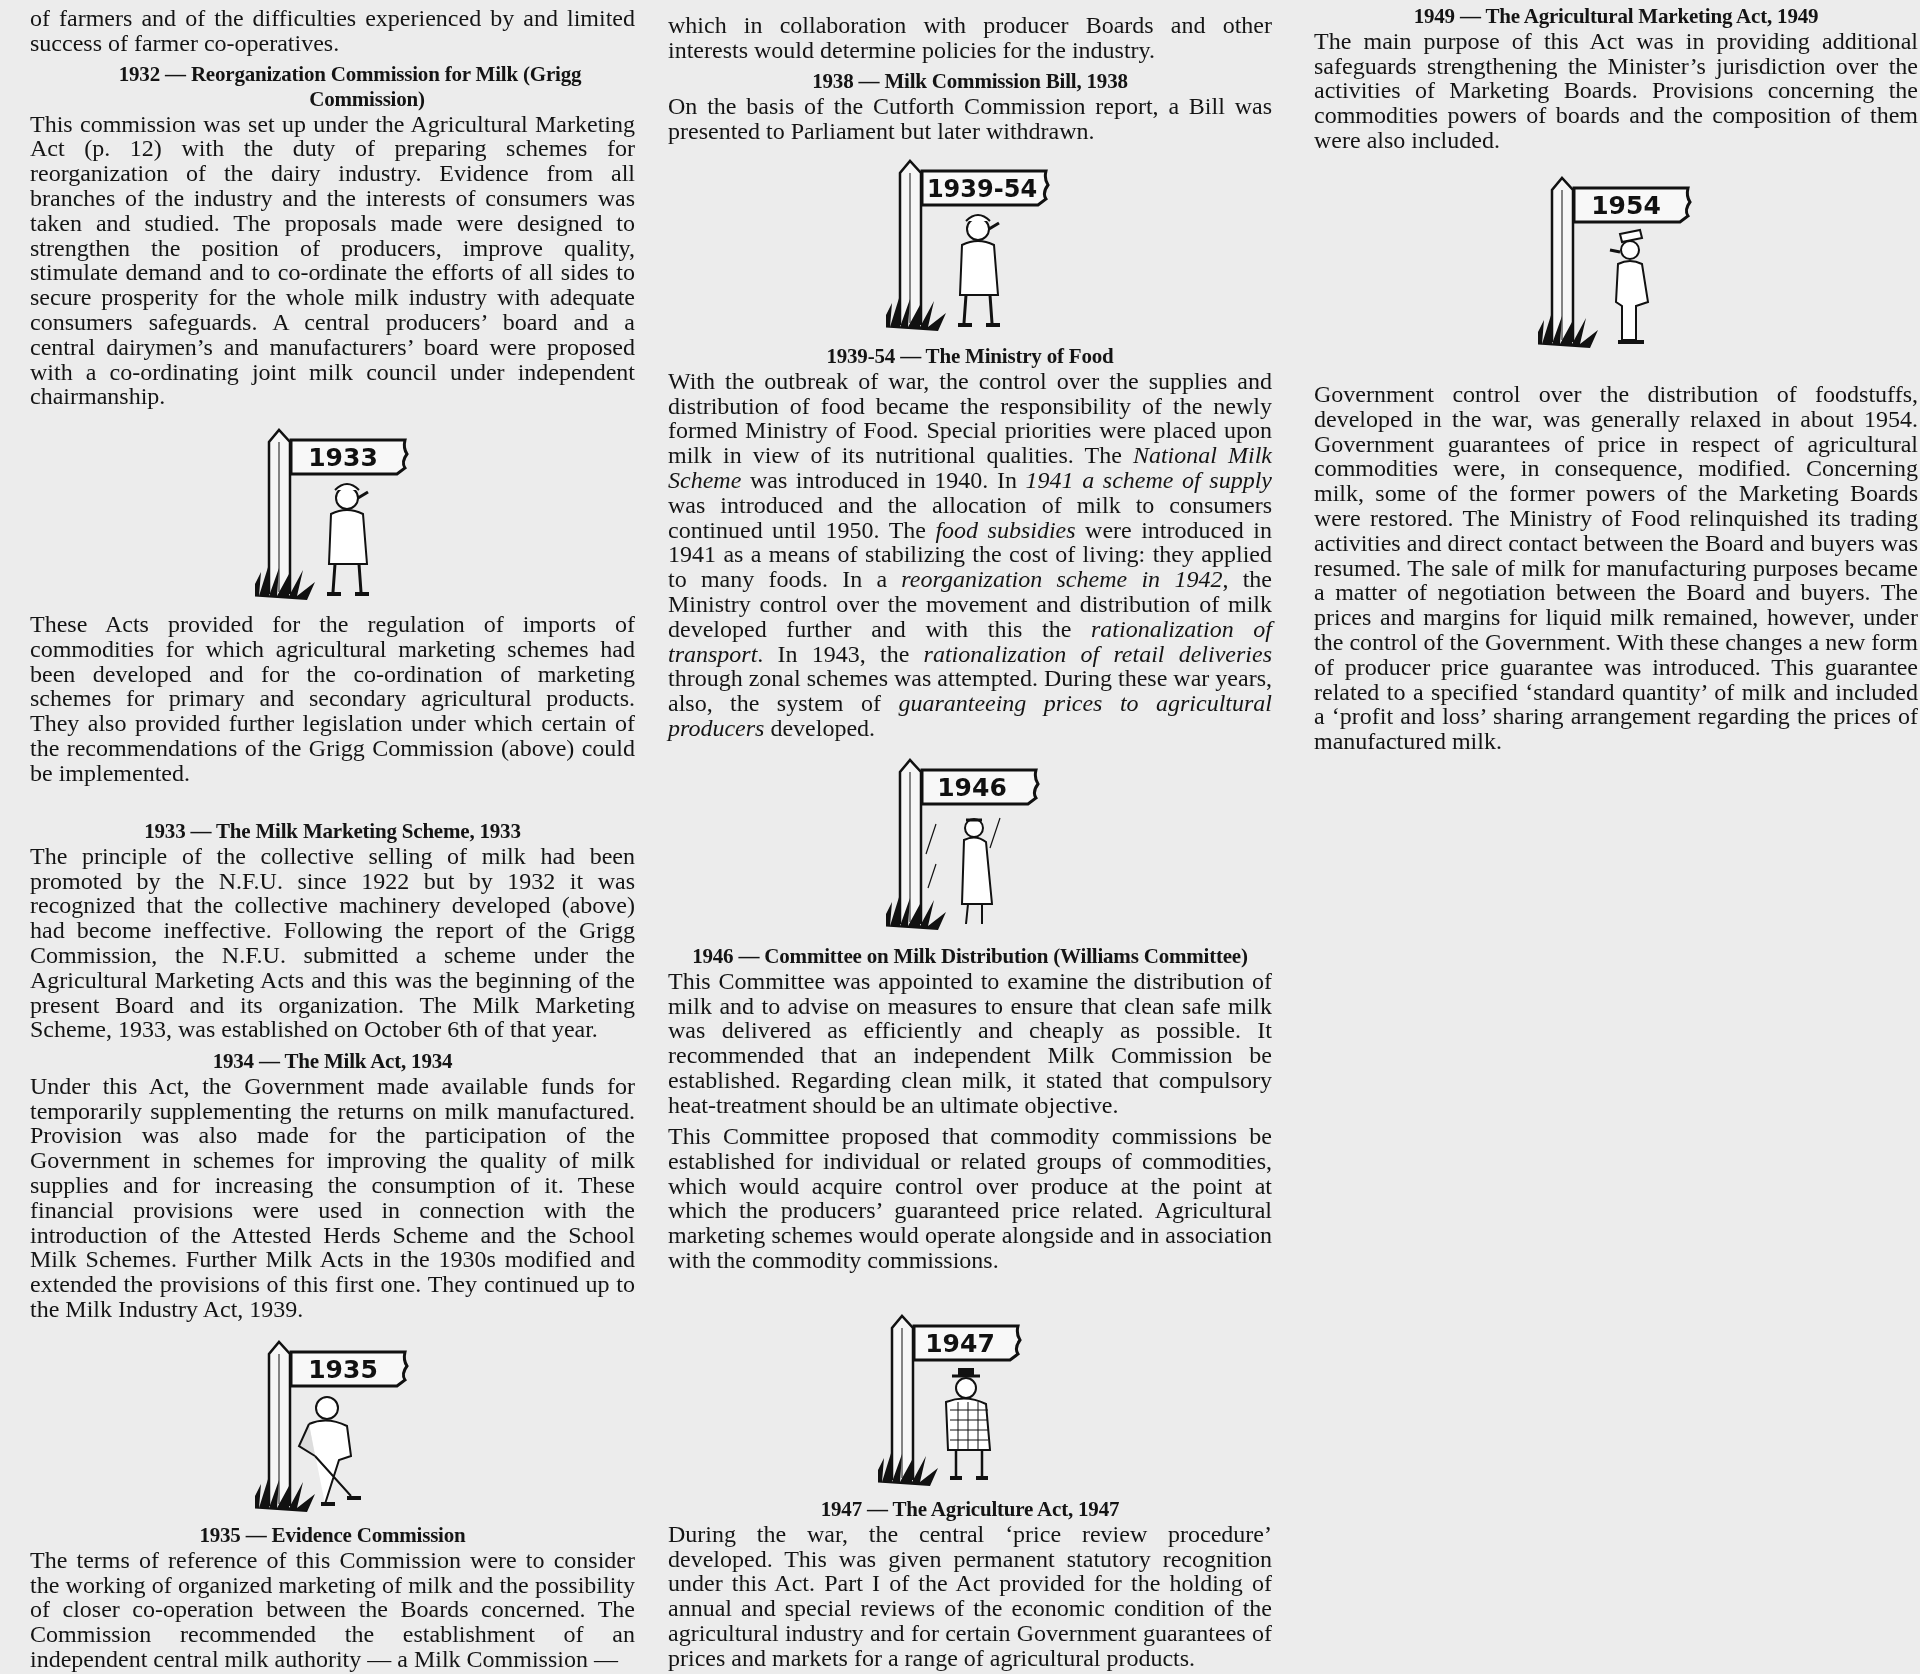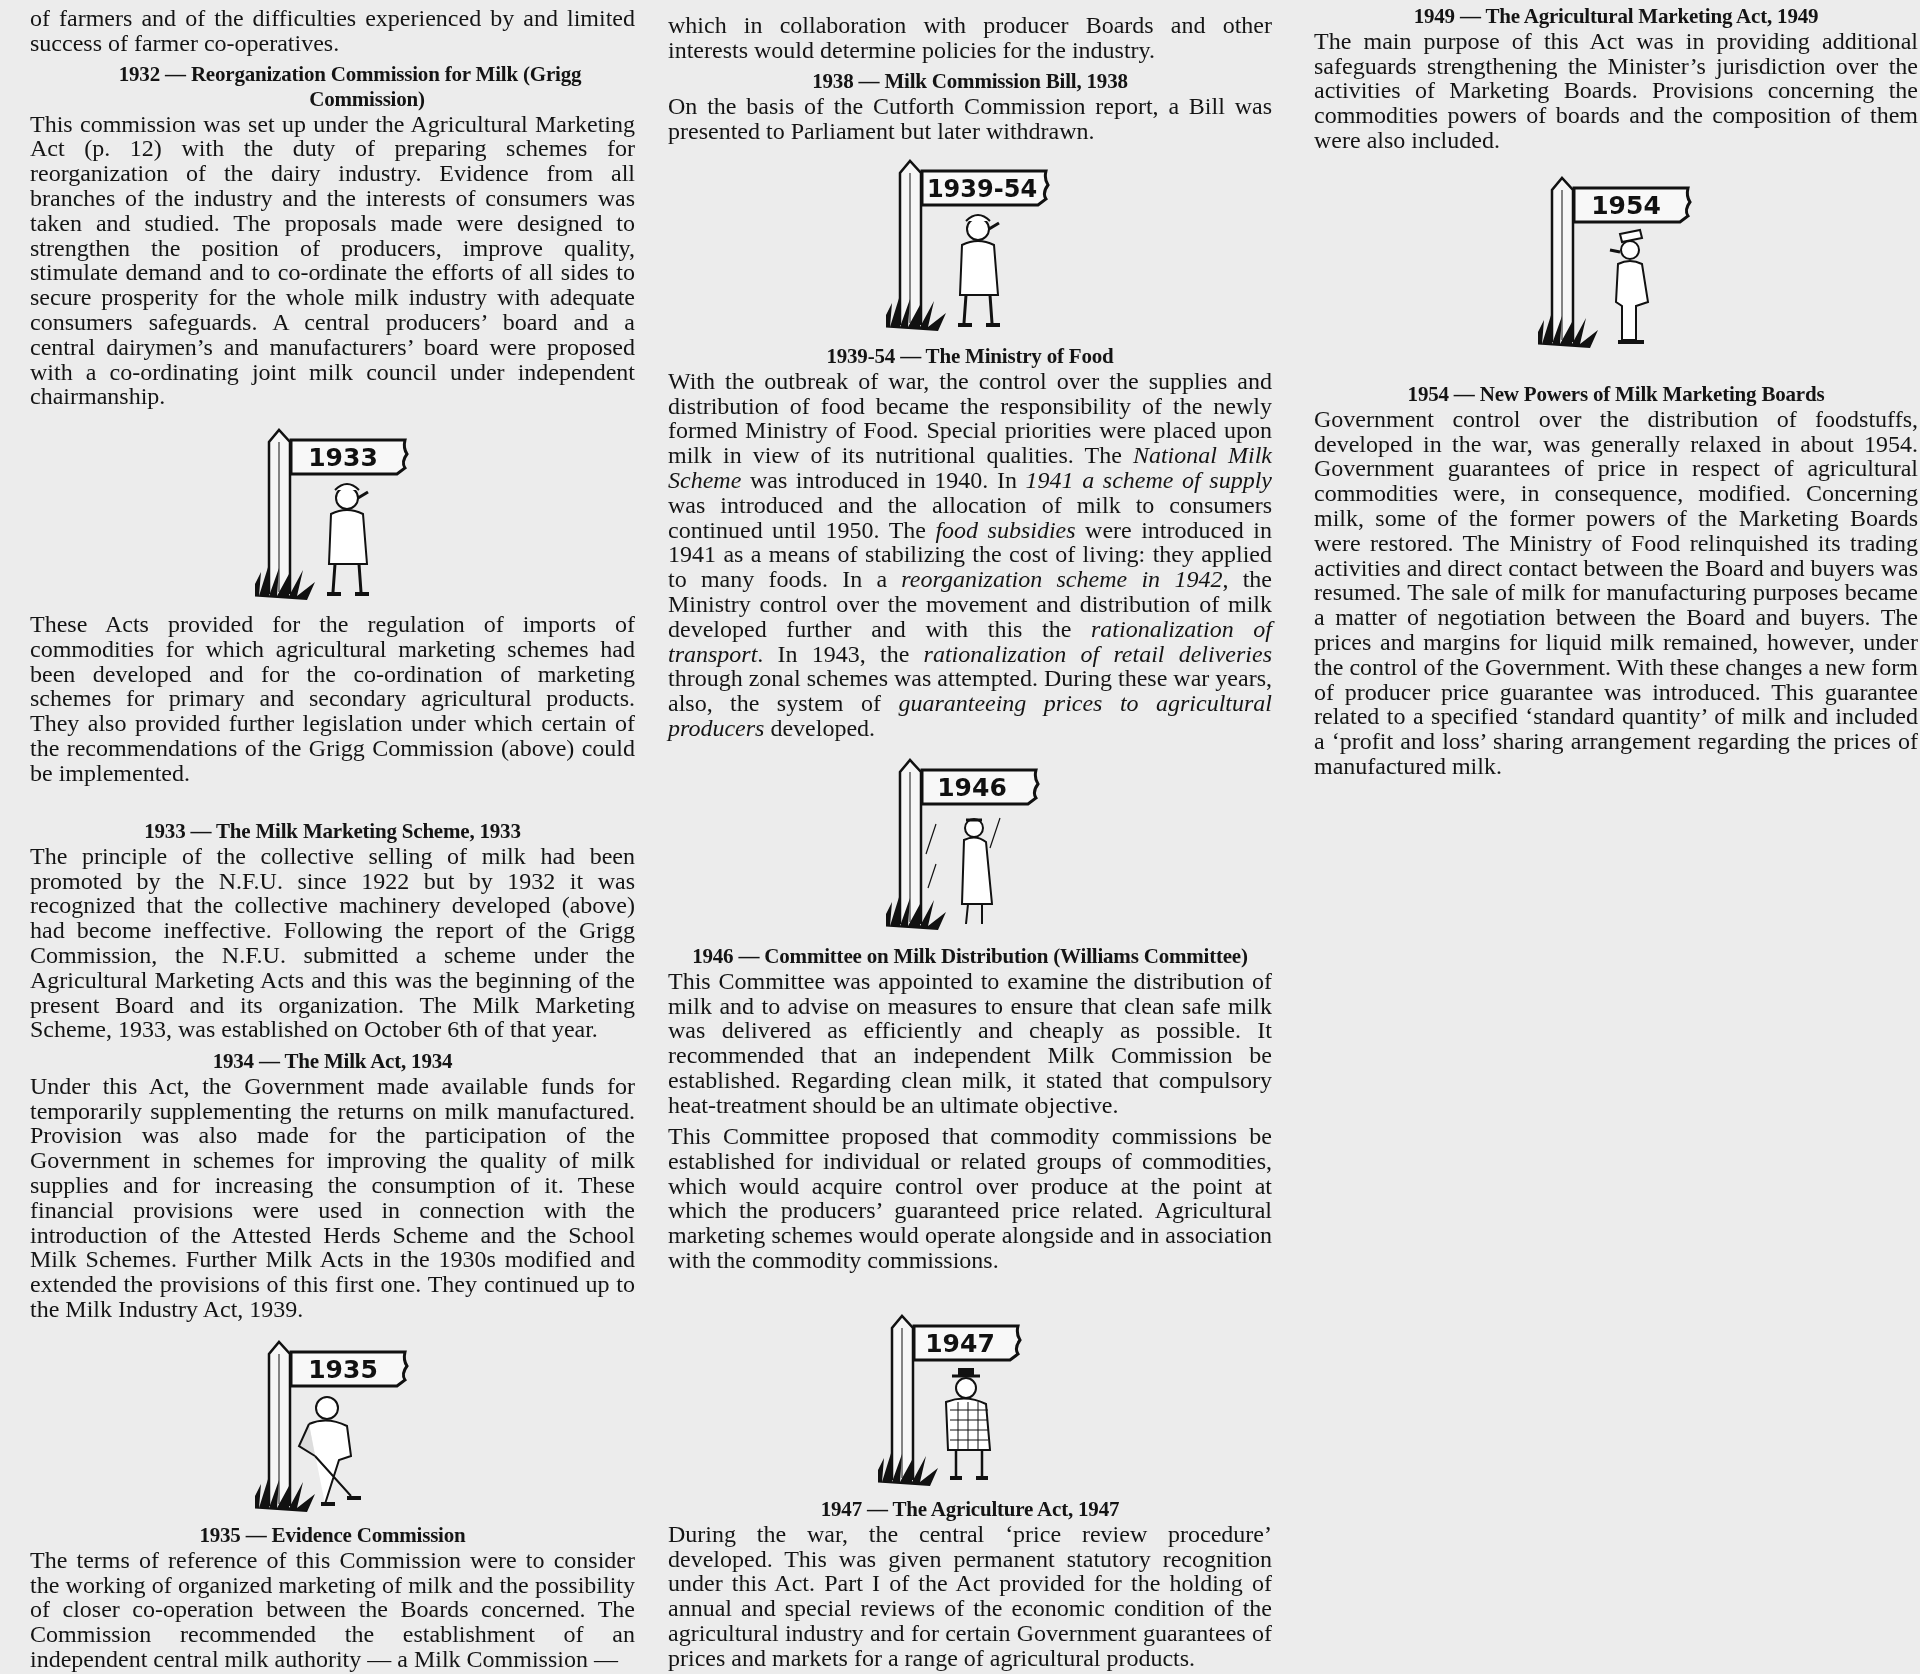--- a/index.html
+++ b/index.html
@@ -188,16 +188,15 @@
       <path d="M-6 172 L6 148 L4 172 L14 140 L14 172 L24 144 L22 172 L34 150 L34 172 L48 146 L42 172 L60 158 L52 176 Z" fill="#111"></path>
       <path d="M82 62 L102 58 L104 66 L84 70 Z" fill="#fff" stroke="#111" stroke-width="2"></path>
       <circle cx="92" cy="78" r="9" fill="#fff" stroke="#111" stroke-width="2"></circle>
       <path d="M82 80 l-10 -2" stroke="#111" stroke-width="3"></path>
       <path d="M80 92 Q92 86 104 92 L110 130 L98 134 V168 H84 V134 L78 130 Z" fill="#fff" stroke="#111" stroke-width="2"></path>
       <path d="M80 170 h14 M92 170 h14" stroke="#111" stroke-width="4"></path>
     </svg>
   </div>
 
   <div class="blk" style="top:382px">
-    <p class="h"><span>1954</span> <span class="dash">—</span> <span>New Powers of Milk Marketing Boards</span></p>
     <p class="p last">Government control over the distribution of foodstuffs, developed in the war, was generally relaxed in about 1954. Government guarantees of price in respect of agricultural commodities were, in consequence, modified. Concerning milk, some of the former powers of the Marketing Boards were restored. The Ministry of Food relinquished its trading activities and direct contact between the Board and buyers was resumed. The sale of milk for manufacturing purposes became a matter of negotiation between the Board and buyers. The prices and margins for liquid milk remained, however, under the control of the Government. With these changes a new form of producer price guarantee was introduced. This guarantee related to a specified ‘standard quantity’ of milk and included a ‘profit and loss’ sharing arrangement regarding the prices of manufactured milk.</p>
   </div>
 </div>
 
 </body></html>

